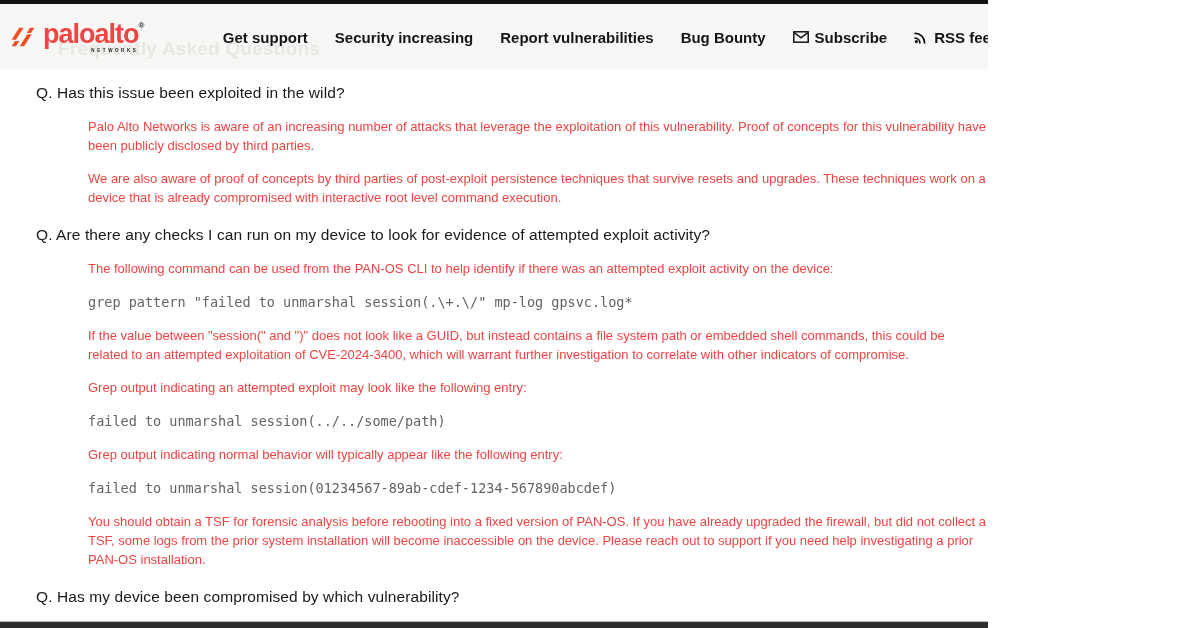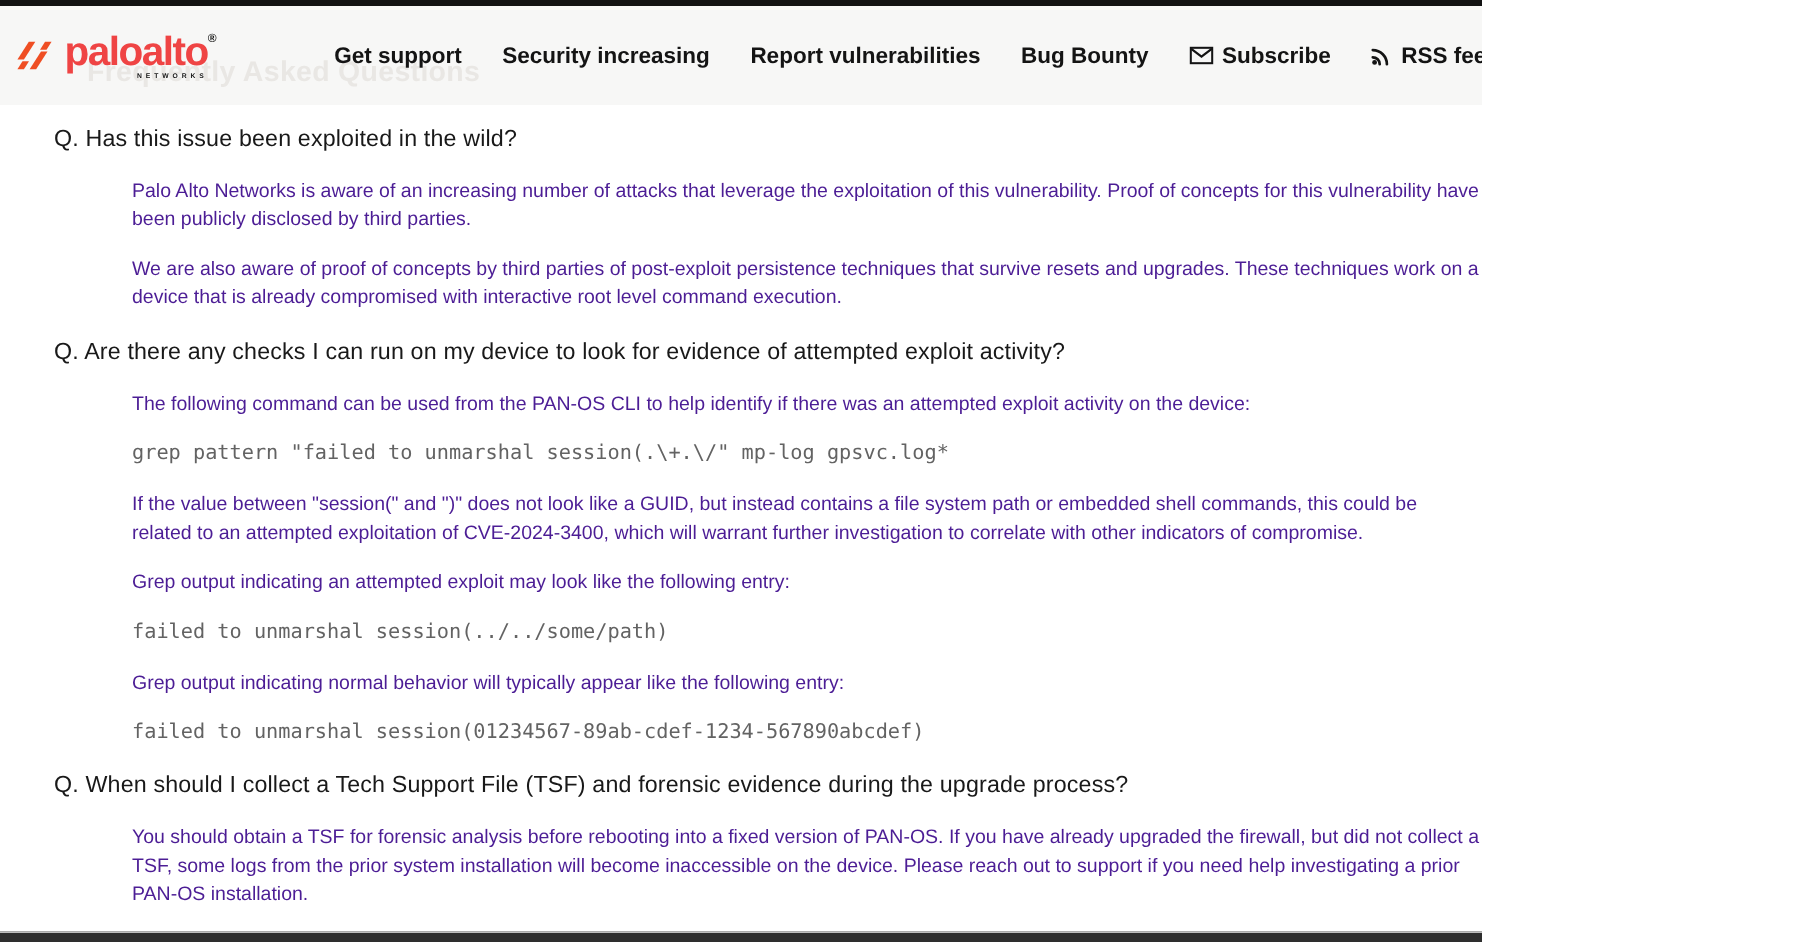--- a/index.html
+++ b/index.html
@@ -87,21 +87,21 @@
   .question {
     font-size: 15.5px; font-weight: 400; color: #191919;
     letter-spacing: 0.1px;
     margin: 19px 0 15px 0;
   }
   .question:first-child { margin-top: 0; }
   .answer-p {
     margin: 14px 0 14px 52px;
     max-width: 1016px;
     font-size: 13px; line-height: 19px;
-    color: #4c1d95;
+    color: #ef4444;
   }
   .answer-code {
     margin: 16px 0 16px 52px;
     font-family: "DejaVu Sans Mono", "Liberation Mono", monospace;
     font-size: 13.5px; line-height: 16px;
     color: #636363;
     white-space: pre;
   }
 </style>
 </head>
@@ -167,19 +167,18 @@
       <p class="answer-p">Palo Alto Networks is aware of an increasing number of attacks that leverage the exploitation of this vulnerability. Proof of concepts for this vulnerability have been publicly disclosed by third parties.</p>
       <p class="answer-p">We are also aware of proof of concepts by third parties of post-exploit persistence techniques that survive resets and upgrades. These techniques work on a device that is already compromised with interactive root level command execution.</p>
       <h3 class="question">Q. Are there any checks I can run on my device to look for evidence of attempted exploit activity?</h3>
       <p class="answer-p">The following command can be used from the PAN-OS CLI to help identify if there was an attempted exploit activity on the device:</p>
       <pre class="answer-code">grep pattern "failed to unmarshal session(.\+.\/" mp-log gpsvc.log*</pre>
       <p class="answer-p">If the value between "session(" and ")" does not look like a GUID, but instead contains a file system path or embedded shell commands, this could be related to an attempted exploitation of CVE-2024-3400, which will warrant further investigation to correlate with other indicators of compromise.</p>
       <p class="answer-p">Grep output indicating an attempted exploit may look like the following entry:</p>
       <pre class="answer-code">failed to unmarshal session(../../some/path)</pre>
       <p class="answer-p">Grep output indicating normal behavior will typically appear like the following entry:</p>
       <pre class="answer-code">failed to unmarshal session(01234567-89ab-cdef-1234-567890abcdef)</pre>
-      <h3 class="question">Q. When should I collect a Tech Support File (TSF) and forensic evidence during the upgrade process?</h3>
       <p class="answer-p">You should obtain a TSF for forensic analysis before rebooting into a fixed version of PAN-OS. If you have already upgraded the firewall, but did not collect a TSF, some logs from the prior system installation will become inaccessible on the device. Please reach out to support if you need help investigating a prior PAN-OS installation.</p>
       <h3 class="question">Q. Has my device been compromised by which vulnerability?</h3>
     </main>
 
   <div class="bottombar"></div>
 </div>
 
 </body></html>

